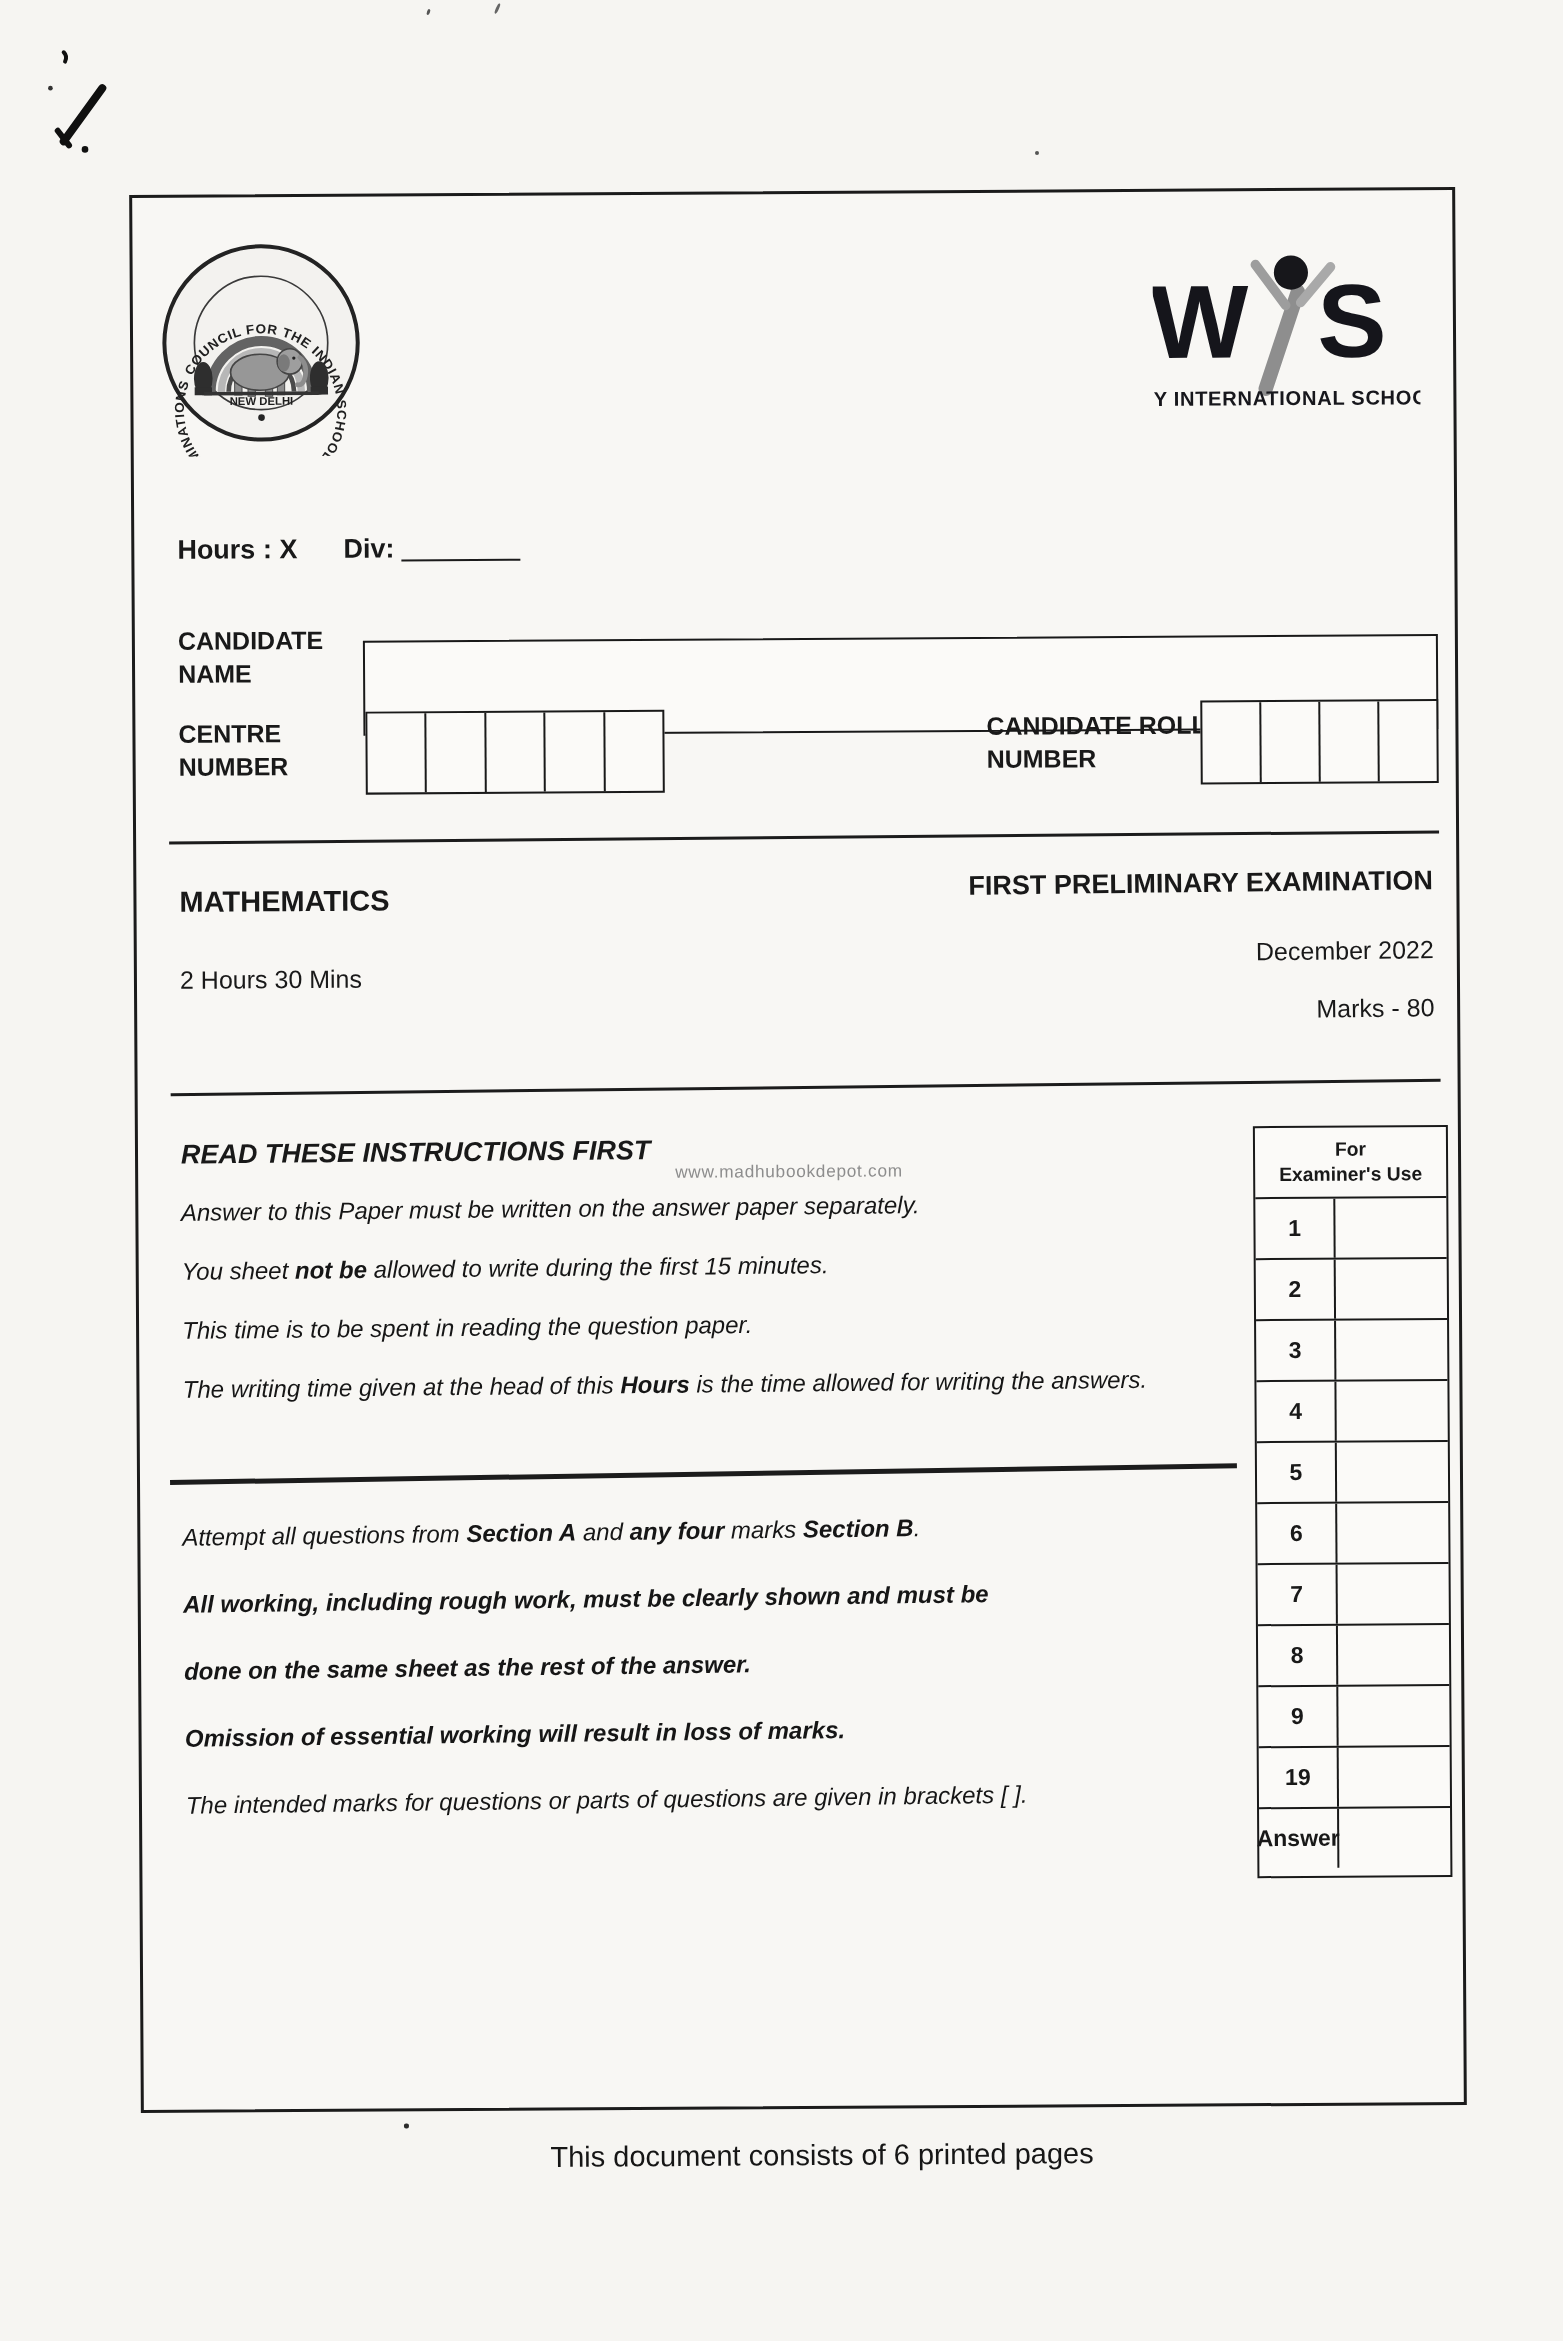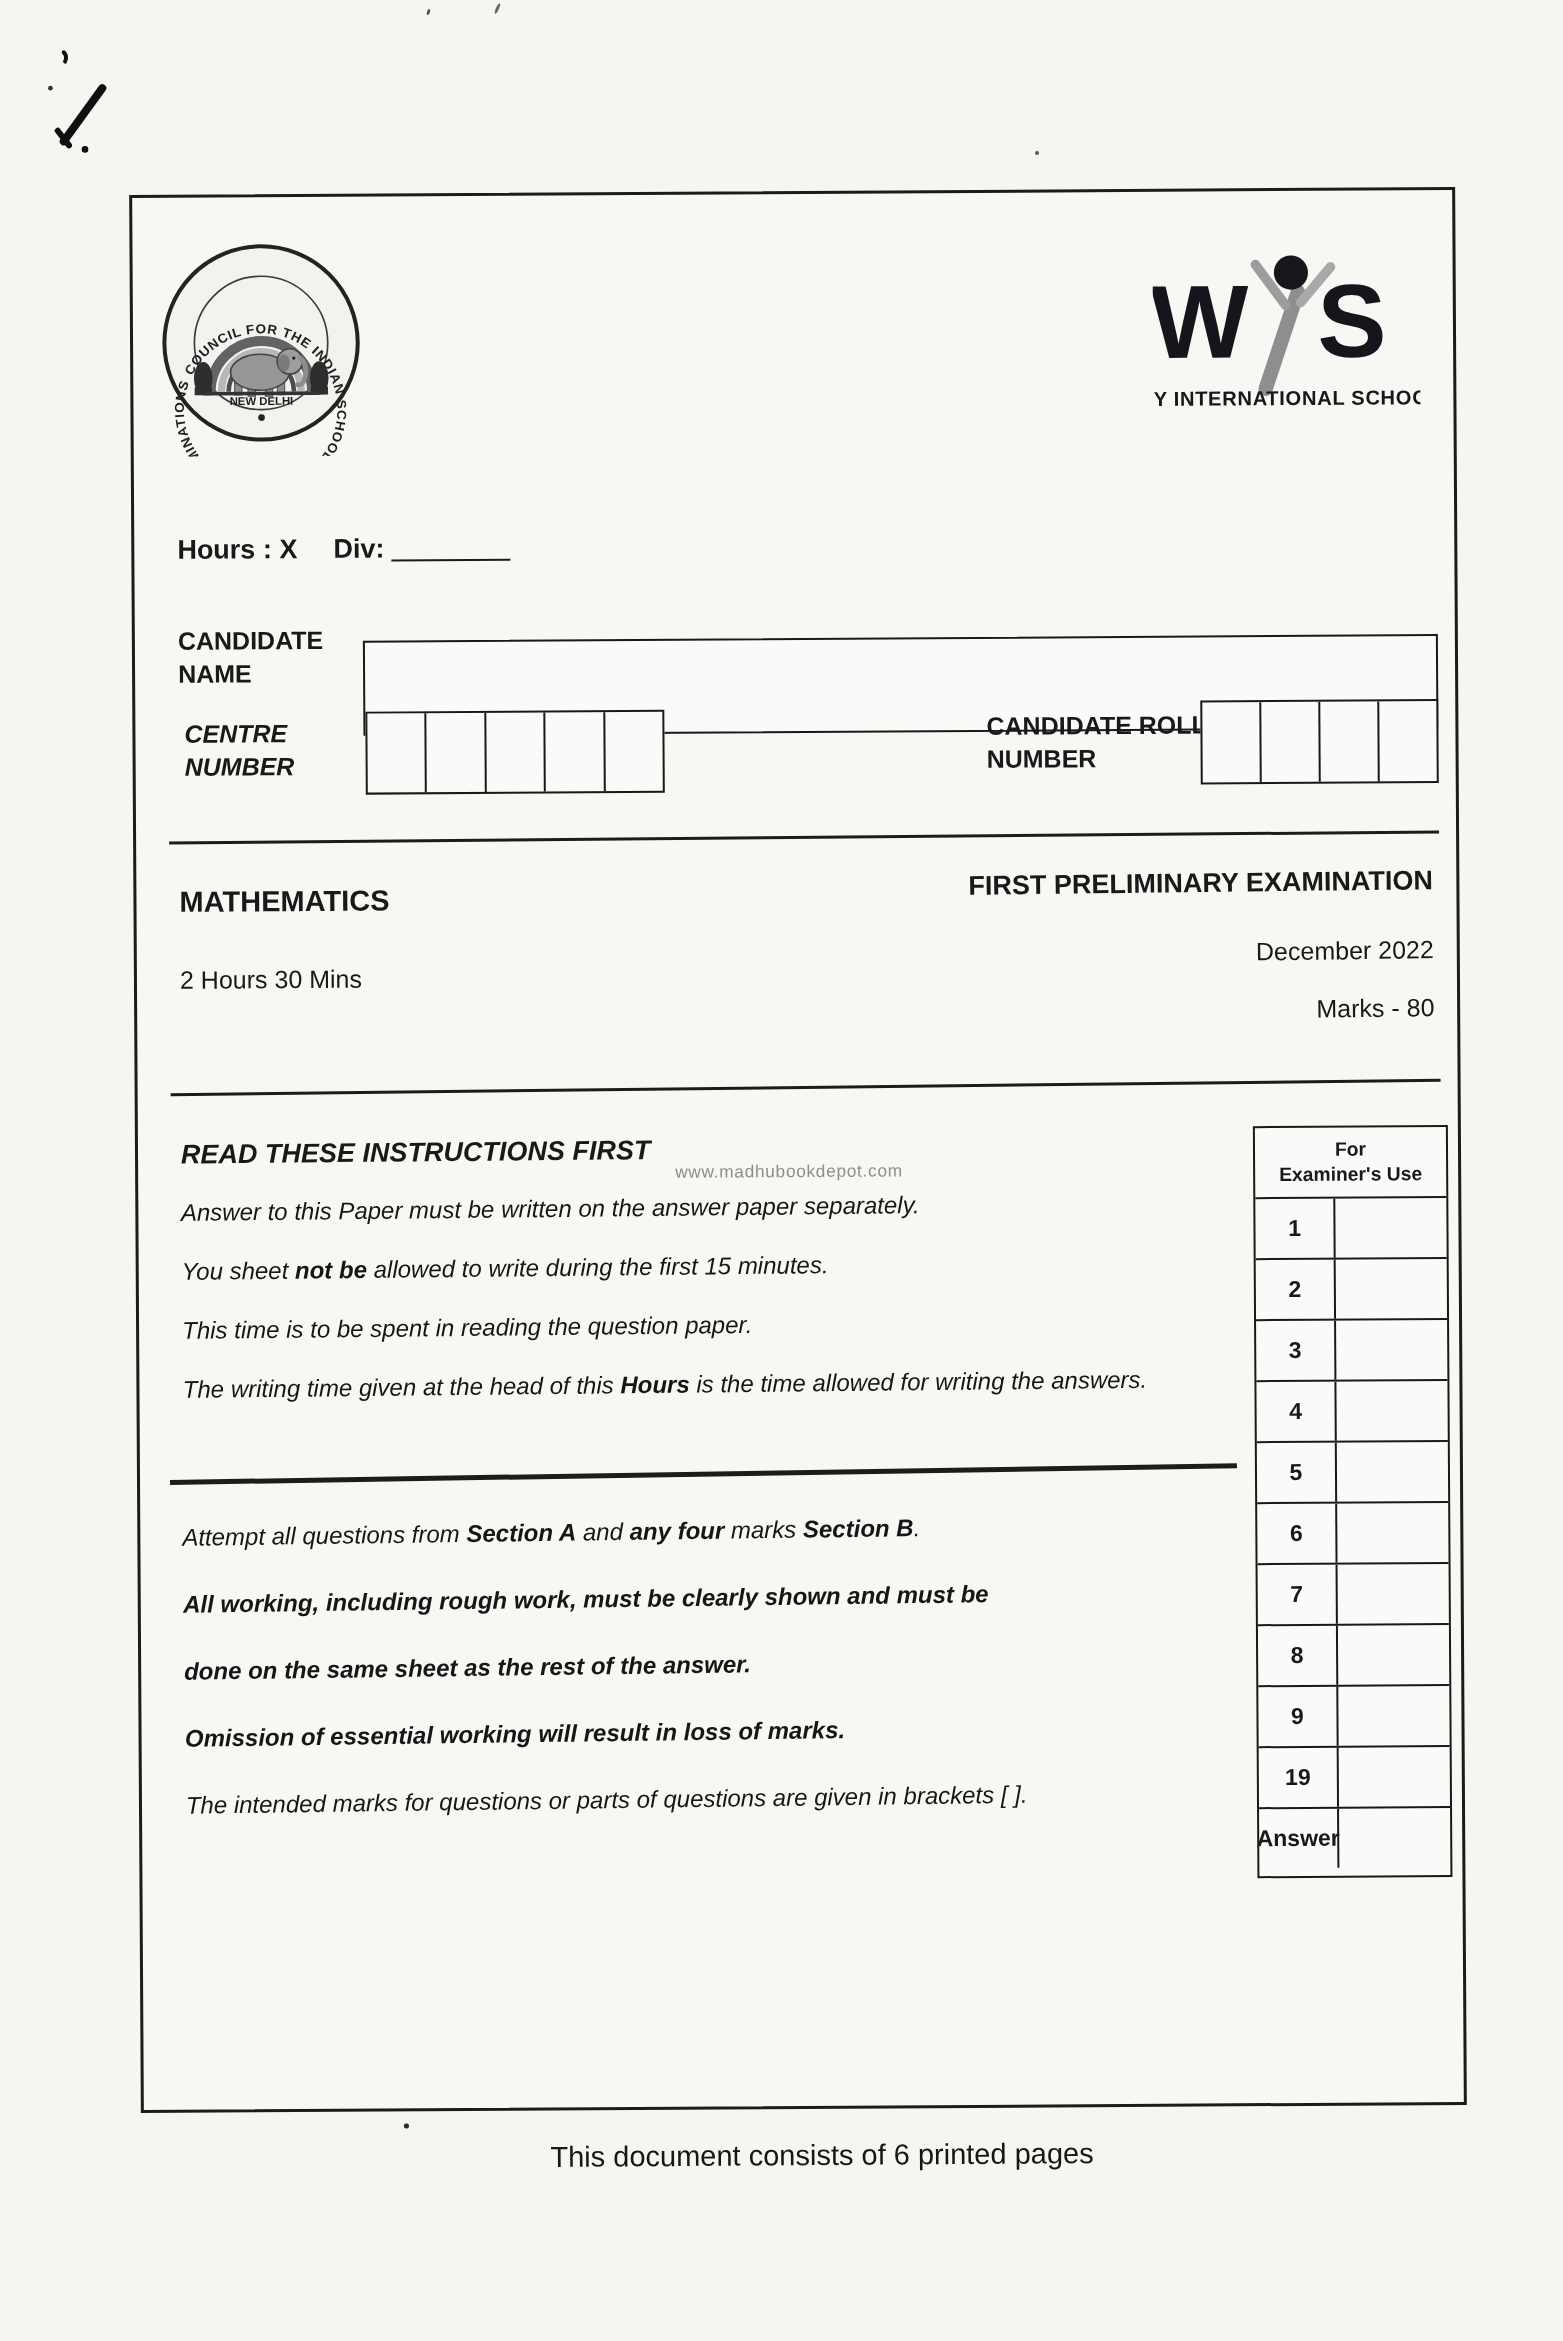--- a/index.html
+++ b/index.html
@@ -13,27 +13,27 @@
     position:absolute;left:135px;top:191px;width:1326px;height:1918px;
     border:3.3px solid #1b1b1b;box-sizing:border-box;
     transform:rotate(-0.35deg);
     background:#f8f7f4;
   }
   
   .cisce-logo{position:absolute;left:28px;top:39px;}
   .wis-logo{position:absolute;left:1020px;top:57px;}
   
   .grade-row{position:absolute;left:43px;top:337px;font-size:27px;font-weight:bold;display:flex;align-items:baseline;white-space:nowrap;}
-  .grade-row .divlab{margin-left:36px;}
+  .grade-row .divlab{margin-left:46px;}
   .div-underline{display:inline-block;width:119px;height:0;border-bottom:2.7px solid #1b1b1b;transform:translateY(4px);margin-left:6.7px;}
   
   .field-label{position:absolute;font-size:25px;font-weight:bold;line-height:1.3;}
   .cand-name-label{left:43px;top:427px;width:173px;}
   .cand-name-box{position:absolute;left:228px;top:444px;width:1075px;height:95px;border:2.7px solid #191919;box-sizing:border-box;background:#fbfaf8;}
-  .centre-label{left:49px;top:520px;width:147px;font-style:italic;}
+  .centre-label{left:43px;top:520px;width:147px;}
   .roll-label{left:851px;top:517px;width:223px;}
   .cellgrid{position:absolute;display:flex;border:2.7px solid #191919;box-sizing:border-box;background:#fbfaf8;}
   .centre-cells{left:230px;top:515px;width:299px;height:83px;}
   .roll-cells{left:1065px;top:509px;width:238px;height:84px;}
   .cell{flex:1;border-right:2px solid #191919;}
   .cell:last-child{border-right:none;}
   
   .hr{position:absolute;background:#1c1c1c;height:3.3px;}
   .hr1{left:33px;top:642px;width:1270px;transform:rotate(-0.15deg);}
   .hr2{left:33px;top:892px;width:1270px;transform:rotate(-0.3deg);}

